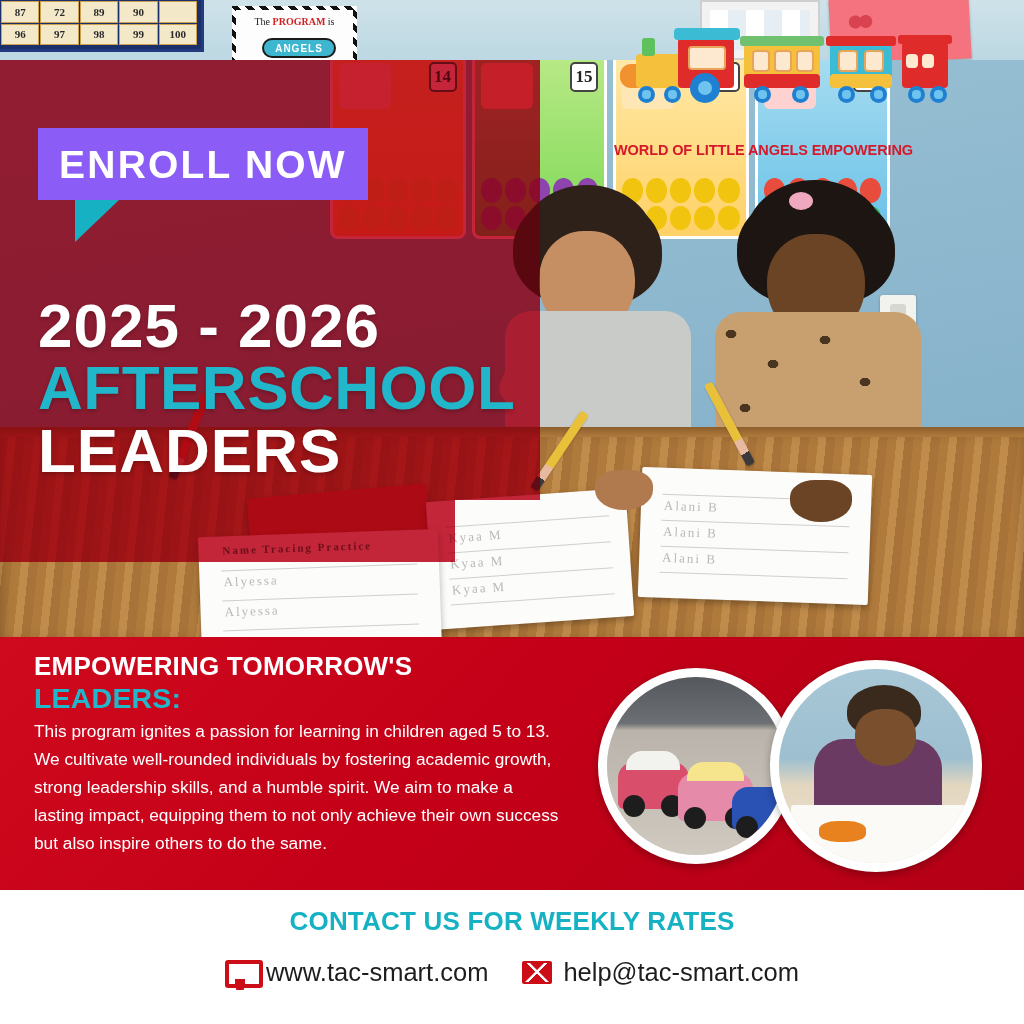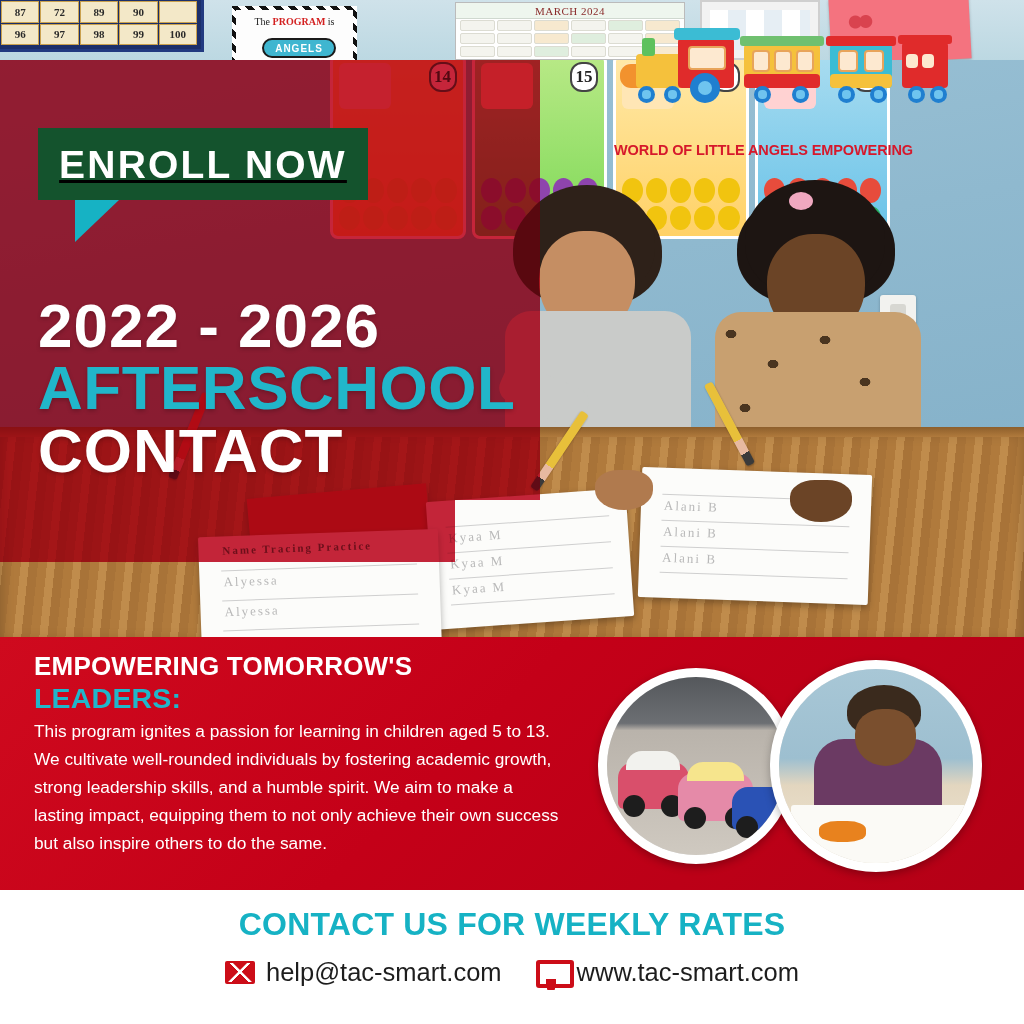--- a/index.html
+++ b/index.html
@@ -54,21 +54,21 @@
     background:#8fb8cc; }
   
   .wall { position:absolute; inset:0;
     background:linear-gradient(170deg,#9dc3d6 0%,#8fb9cf 40%,#7fadc6 100%); }
   
   .posters { position:absolute; left:330px; top:-6px; width:560px; height:185px;
     display:flex; gap:6px; }
   .poster { flex:1; border-radius:8px; border:3px solid #fff;
     background:linear-gradient(180deg,#fff 0%,#f4f7fb 100%); position:relative; overflow:hidden; }
   .poster .num { position:absolute; right:6px; top:5px; width:28px; height:30px; background:#fff;
-    border:2px solid #444; border-radius:12px; color:#222; font-size:17px; font-weight:bold;
+    border:2px solid #444; border-radius:5px; color:#222; font-size:17px; font-weight:bold;
     display:flex; align-items:center; justify-content:center; font-family:"Liberation Serif",serif; }
   .poster .dots { position:absolute; left:6px; right:6px; bottom:6px; height:52px;
     display:grid; grid-template-columns:repeat(5,1fr); grid-template-rows:repeat(2,1fr); gap:3px; }
   .poster .dots b { border-radius:50%; display:block; }
   .p1 { background:linear-gradient(180deg,#ffd76a,#ffb347); }
   .p2 { background:linear-gradient(180deg,#b8e986,#7ed957); }
   .p3 { background:linear-gradient(180deg,#ffe9a8,#ffd166); }
   .p4 { background:linear-gradient(180deg,#a8dcf0,#68c2e8); }
   .poster .pic { position:absolute; left:6px; top:6px; width:52px; height:46px;
     border-radius:6px; background:#ffe0bd; }
@@ -133,21 +133,21 @@
     background:#aa0f20; mix-blend-mode:multiply; opacity:.92; }
   .redwash2 { position:absolute; left:0; top:440px; width:455px; height:62px;
     background:#aa0f20; mix-blend-mode:multiply; opacity:.92; }
   .redtint { position:absolute; left:0; top:0; width:540px; height:440px;
     background:#d7071e; mix-blend-mode:screen; opacity:.30; }
   .redtint2 { position:absolute; left:0; top:440px; width:455px; height:62px;
     background:#d7071e; mix-blend-mode:screen; opacity:.30; }
 
   
   .enroll { position:absolute; left:38px; top:128px; width:330px; height:72px;
-    background:#14532d; display:flex; align-items:center; justify-content:center; z-index:7;text-decoration:underline; }
+    background:#8b5cf6; display:flex; align-items:center; justify-content:center; z-index:7; }
   .enroll span { color:#fff; font-size:39px; font-weight:900; letter-spacing:2.2px;
     line-height:1; white-space:nowrap; }
   .enroll-tail { position:absolute; left:75px; top:200px; width:0; height:0; z-index:7;
     border-left:0 solid transparent; border-right:44px solid transparent;
     border-top:42px solid #16b2c4; }
 
   
   .headline { position:absolute; left:38px; top:296px; z-index:7; }
   .hl-year { color:#fff; font-size:62px; font-weight:900; letter-spacing:1px; line-height:.96;
     text-shadow:0 2px 4px rgba(0,0,0,.22); }
@@ -224,21 +224,21 @@
   .c2-shirt { position:absolute; left:0; top:44%; width:100%; height:62%; background:#6b3a63;
     border-radius:30px 30px 0 0; }
   .c2-page { position:absolute; left:6%; bottom:0; width:92%; height:30%; background:#fbfaf6;
     border-radius:3px; }
   .c2-page b { position:absolute; left:16%; top:28%; width:26%; height:36%; background:#e8821e;
     border-radius:40%; display:block; }
 
   
   .footer { position:absolute; left:0; top:890px; width:1024px; height:134px; background:#fff; }
   .f-h { position:absolute; left:0; right:0; top:16px; text-align:center; color:#16b2c4;
-    font-size:32px; font-weight:900; letter-spacing:.2px; }
+    font-size:26px; font-weight:900; letter-spacing:.2px; }
   .f-row { position:absolute; left:0; right:0; top:68px; display:flex; gap:34px;
     align-items:center; justify-content:center; }
   .f-item { display:flex; align-items:center; gap:11px; color:#1d1d1d; font-size:25.5px;
     font-weight:500; }
   .mailicon { position:relative; width:30px; height:23px; background:#cc0d18; border-radius:2px; }
   .mailicon::before { content:""; position:absolute; left:2px; top:2px; width:26px; height:19px;
     background:linear-gradient(135deg,transparent 44%,#fff 45%,#fff 52%,transparent 53%),
                linear-gradient(-135deg,transparent 44%,#fff 45%,#fff 52%,transparent 53%); }
   .monicon { position:relative; width:30px; height:26px; }
   .monicon::before { content:""; position:absolute; left:0; top:0; width:30px; height:20px;
@@ -265,43 +265,20 @@
           <div class="ts-cell">99</div>
           <div class="ts-cell">100</div>
         </div>
     </div>
     <div class="ts-season">
       <div class="ts-season-t">
         <span>The </span><b class="r">PROGRAM</b><span> is</span>
       </div>
       <div class="ts-season-pill">ANGELS</div>
     </div>
-    <div class="ts-cal">
-      <div class="ts-cal-h">MARCH 2024</div>
-      <div class="ts-cal-body">
-        <i></i>
-          <i></i>
-          <i></i>
-          <i></i>
-          <i></i>
-          <i></i>
-          <i></i>
-          <i></i>
-          <i></i>
-        <i></i>
-          <i></i>
-          <i></i>
-          <i></i>
-          <i></i>
-          <i></i>
-          <i></i>
-          <i></i>
-          <i></i>
-      </div>
-    </div>
     <div class="ts-frame">
         <i></i>
       </div>
     <div class="ts-pink"></div>
   </div>
 
   <div class="hero">
     <div class="wall"></div>
 
     <div class="posters">
@@ -428,23 +405,23 @@
     <div class="redwash2"></div>
     <div class="redtint2"></div>
   </div>
 
   <div class="enroll">
     <span>ENROLL NOW</span>
   </div>
   <div class="enroll-tail"></div>
 
   <div class="headline">
-    <div class="hl-year">2022 - 2026</div>
+    <div class="hl-year">2025 - 2026</div>
     <div class="hl-after">AFTERSCHOOL</div>
-    <div class="hl-prog">CONTACT</div>
+    <div class="hl-prog">LEADERS</div>
   </div>
 
   <div class="logo">
     <div class="train">
 
       <div class="tcar" style="left:2px; bottom:14px; width:22px; height:24px; background:#f2922e; border-radius:11px 4px 4px 11px;"></div>
       <div class="tcar" style="left:18px; bottom:14px; width:52px; height:34px; background:#f5c13c;"></div>
       <div class="tcar" style="left:24px; bottom:46px; width:13px; height:18px; background:#5ec15e; border-radius:3px;"></div>
       <div class="tcar" style="left:60px; bottom:14px; width:56px; height:50px; background:#e02b2b; border-radius:4px;"></div>
       <div class="tcar" style="left:56px; bottom:62px; width:66px; height:12px; background:#3bbcd4; border-radius:4px;"></div>
@@ -532,23 +509,23 @@
     </div>
     <div class="c2-page">
         <b></b>
       </div>
   </div>
 
   <div class="footer">
     <div class="f-h">CONTACT US FOR WEEKLY RATES</div>
     <div class="f-row">
       <div class="f-item">
+        <span class="monicon"></span>
+        <span>www.tac-smart.com</span>
+      </div>
+      <div class="f-item">
         <span class="mailicon"></span>
         <span>help@tac-smart.com</span>
       </div>
-      <div class="f-item">
-        <span class="monicon"></span>
-        <span>www.tac-smart.com</span>
-      </div>
     </div>
   </div>
 
 </div>
 
 </body></html>

